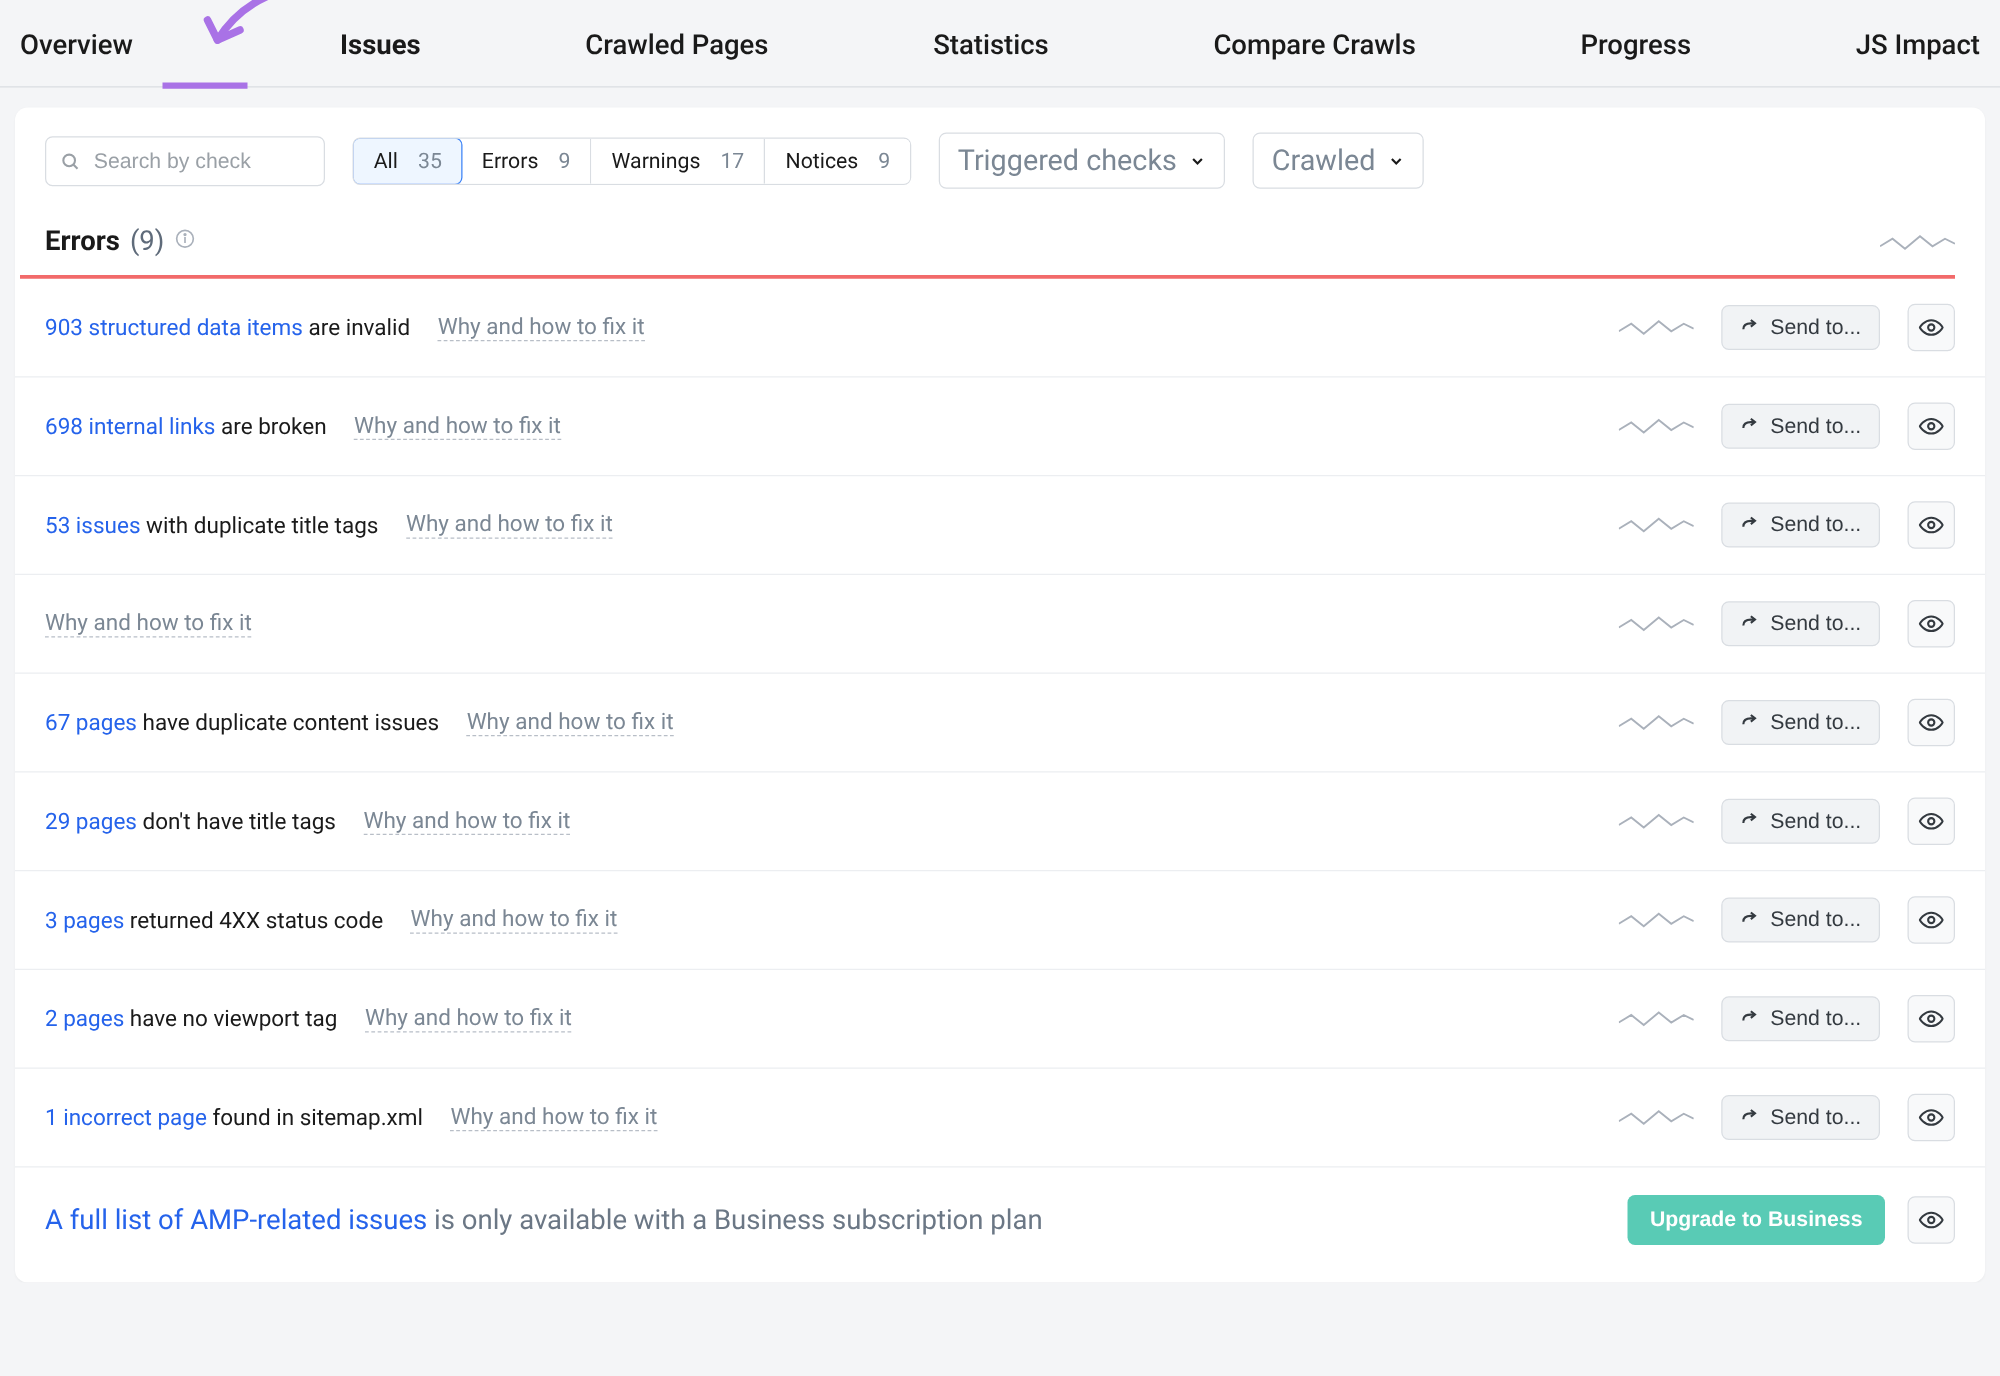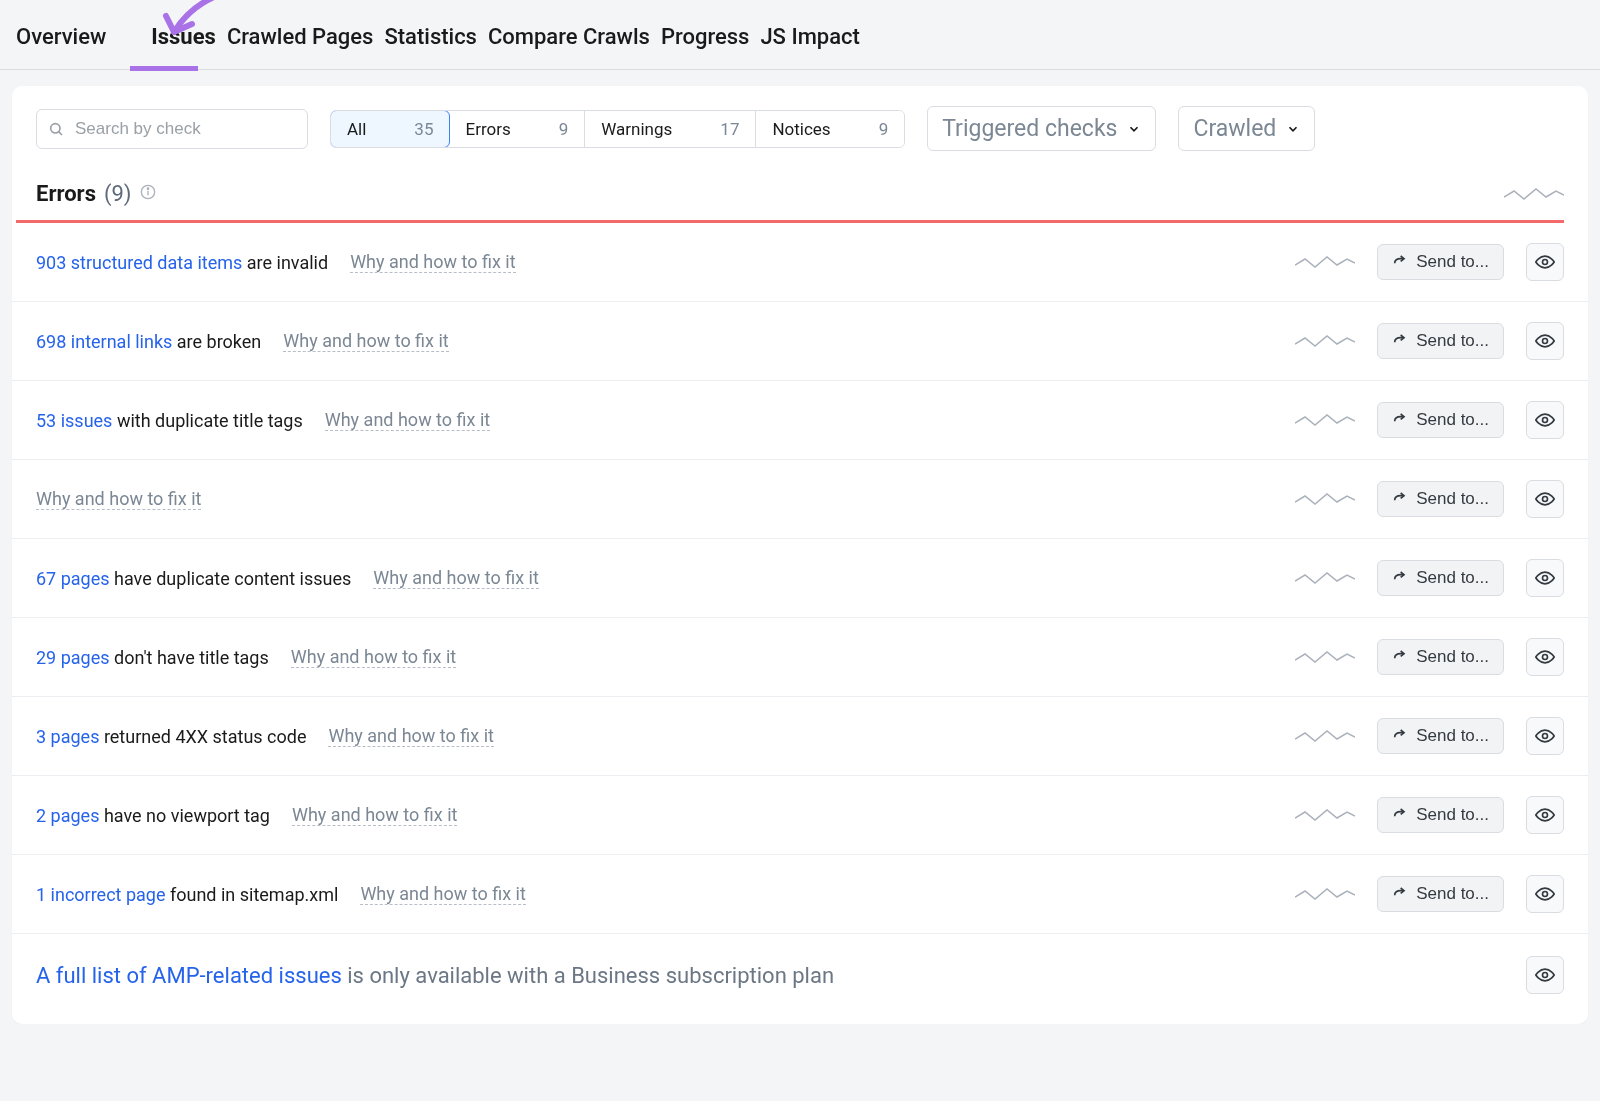--- a/index.html
+++ b/index.html
@@ -4,24 +4,25 @@
 <style>
   * { box-sizing: border-box; margin: 0; padding: 0; }
   body {
     font-family: -apple-system, BlinkMacSystemFont, "Segoe UI", Roboto, Helvetica, Arial, sans-serif;
     background: #f4f5f7;
     color: #1a1a1a;
     font-size: 18px;
   }
   .tabs {
     display: flex;
-    gap: 11px;
+    gap: 28px;
     padding: 24px 16px 14px 16px;
     border-bottom: 1px solid #d9dde2;
     position: relative;
+    justify-content: space-between;
   }
   .tab {
     font-size: 22px;
     color: #1a1a1a;
     cursor: pointer;
     font-weight: 500;
     padding-bottom: 6px;
   }
   .tab.active {
     font-weight: 700;
@@ -49,21 +50,21 @@
     box-shadow: 0 1px 2px rgba(0,0,0,0.04);
   }
   .controls {
     display: flex;
     align-items: center;
     gap: 22px;
     padding: 0 24px;
   }
   .search-wrap {
     position: relative;
-    width: 272px;
+    width: 224px;
   }
   .search-wrap svg {
     position: absolute;
     left: 12px;
     top: 50%;
     transform: translateY(-50%);
     color: #9aa0a6;
   }
   .search-input {
     width: 100%;
@@ -95,21 +96,21 @@
   }
   .seg:last-child { border-right: none; }
   .seg.active {
     background: #eef6ff;
     border: 1px solid #3b82f6;
     border-radius: 6px;
     margin: -1px;
     z-index: 2;
     position: relative;
   }
-  .seg .count { color: #7b8794; margin-left: 32px; }
+  .seg .count { color: #7b8794; }
   .dropdown {
     border: 1px solid #d9dde2;
     border-radius: 6px;
     padding: 8px 14px;
     font-size: 23px;
     color: #7b8794;
     display: flex;
     align-items: center;
     gap: 10px;
     cursor: pointer;
@@ -500,20 +501,21 @@
           </svg>
         </div>
       </div>
     </div>
 
   <div class="amp-row">
     <div class="amp-text">
       <span class="link">A full list of AMP-related issues</span><span> is only available with a Business subscription plan</span>
     </div>
     <div class="spacer"></div>
+    <button class="upgrade-btn">Upgrade to Business</button>
     <div class="eye-btn">
       <svg width="20" height="20" viewBox="0 0 24 24" fill="none" stroke="currentColor" stroke-width="2">
           <path d="M1 12s4-7 11-7 11 7 11 7-4 7-11 7S1 12 1 12z"></path>
           <circle cx="12" cy="12" r="3"></circle>
         </svg>
     </div>
   </div>
 </div>
 
 </body></html>

